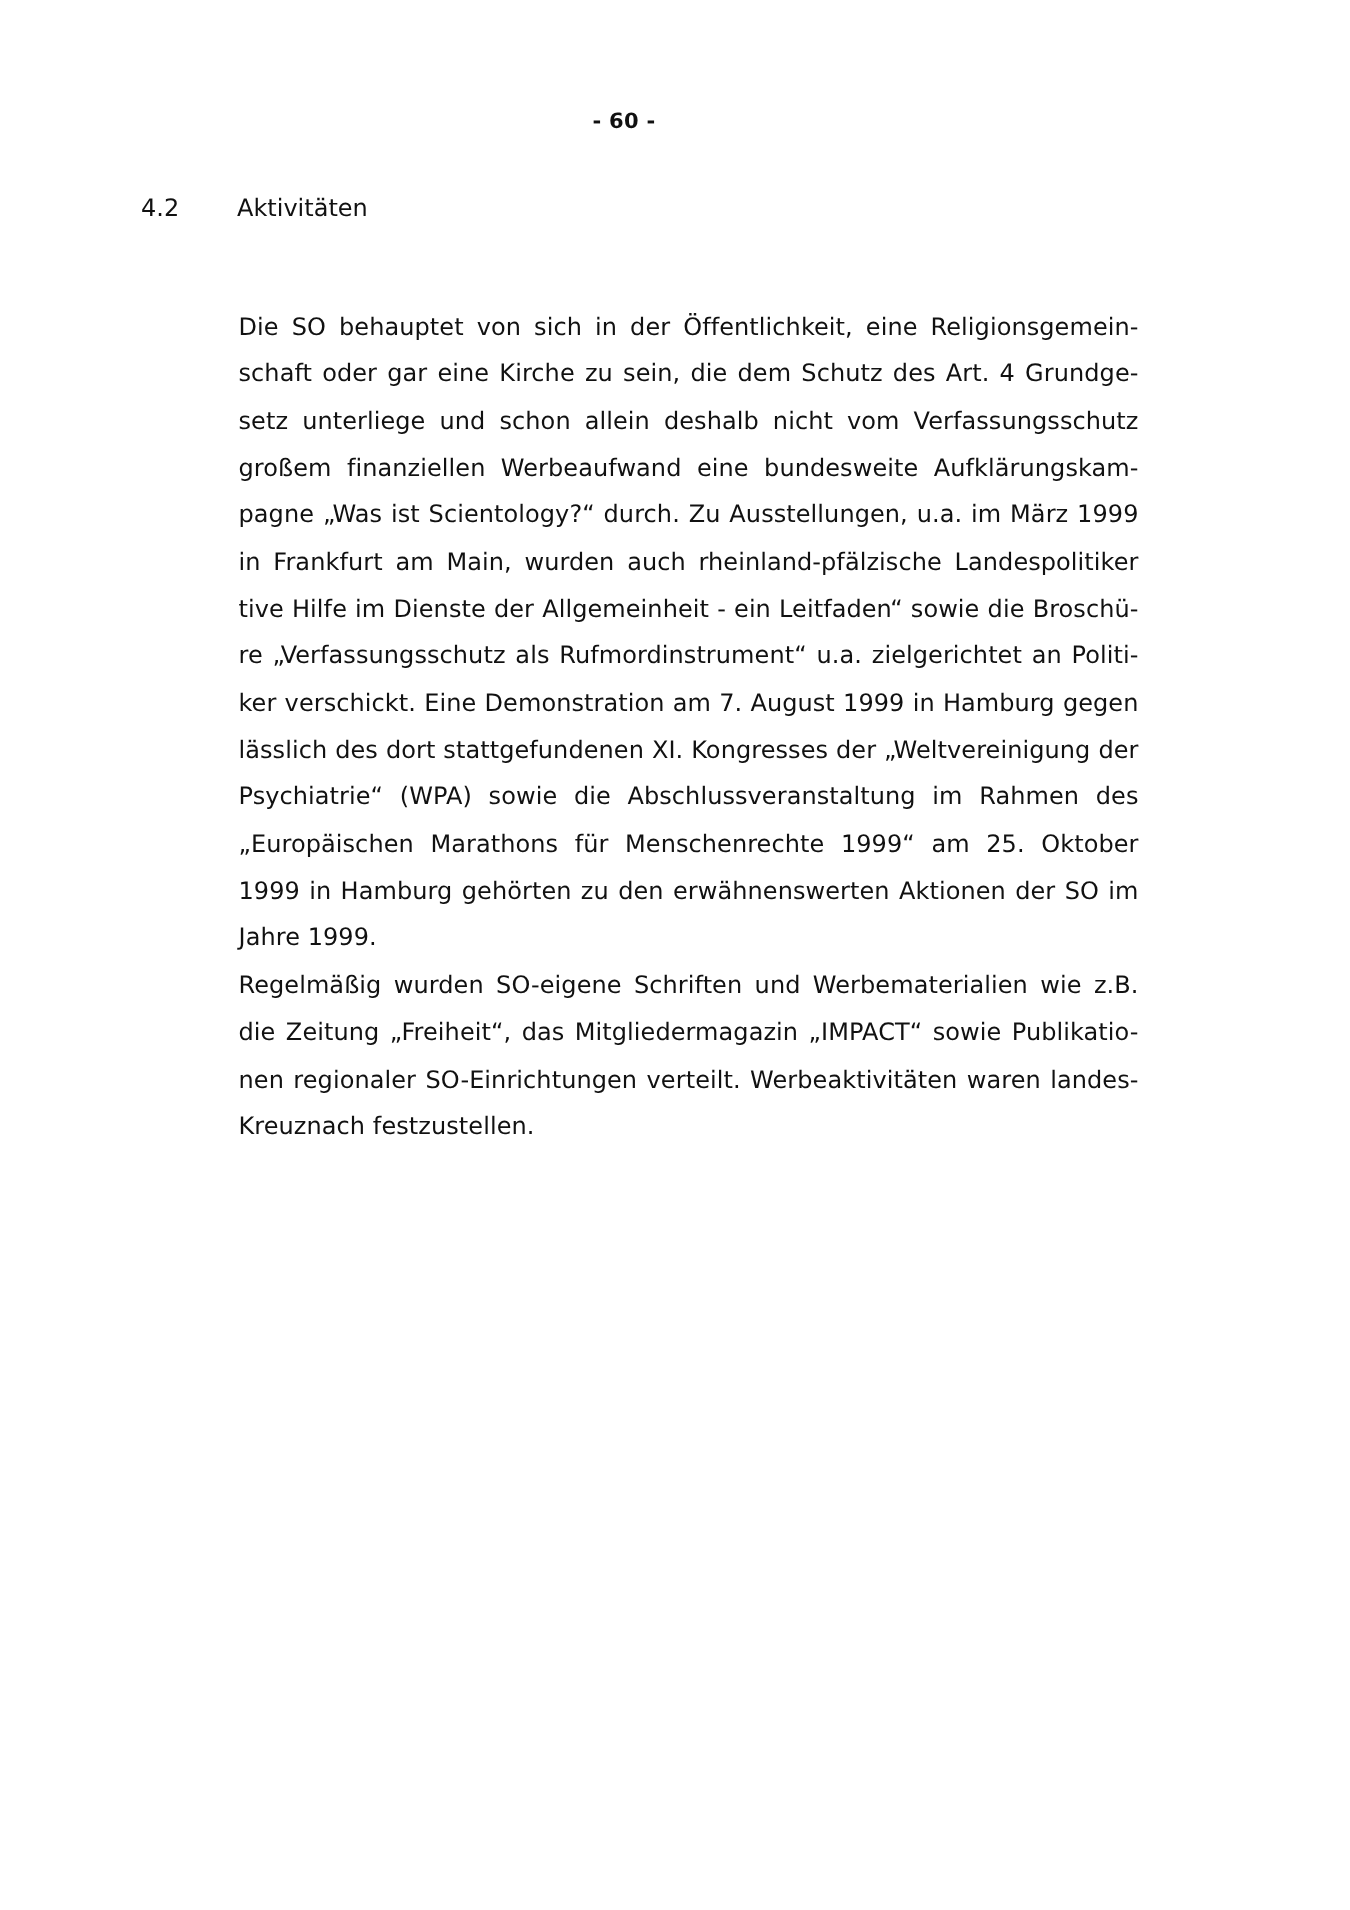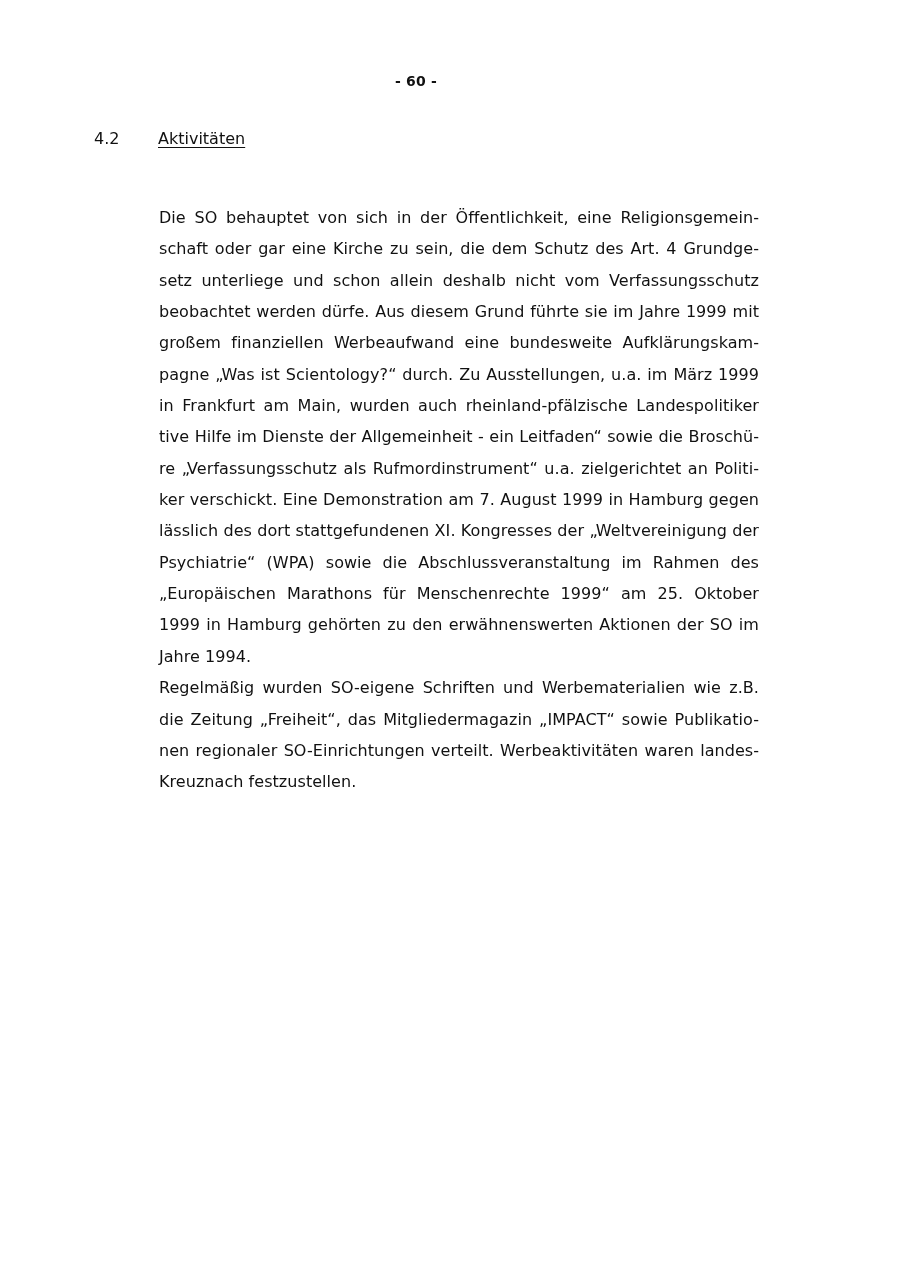--- a/index.html
+++ b/index.html
@@ -31,21 +31,20 @@
       top: 128px;
       left: 94px;
       font-size: 16px;
       line-height: 22px;
     }
     .section-number {
       display: inline-block;
       width: 64px;
     }
     .section-title {
-      text-decoration: underline;
       text-underline-offset: 3px;
     }
     .body-text {
       position: absolute;
       top: 175px;
       left: 159px;
       width: 600px;
       font-size: 16px;
       margin-top: 27px;
     }
@@ -70,32 +69,31 @@
 
   <div class="section-heading">
     <span class="section-number">4.2</span><span class="section-title">Aktivitäten</span>
   </div>
 
   <div class="body-text">
     <div>
       <div class="line">Die SO behauptet von sich in der Öffentlichkeit, eine Religionsgemein-</div>
       <div class="line">schaft oder gar eine Kirche zu sein, die dem Schutz des Art. 4 Grundge-</div>
       <div class="line">setz unterliege und schon allein deshalb nicht vom Verfassungsschutz</div>
-      <div class="line">beobachtet werden dürfe. Aus diesem Grund führte sie im Jahre 1999 mit</div>
       <div class="line">großem finanziellen Werbeaufwand eine bundesweite Aufklärungskam-</div>
       <div class="line">pagne „Was ist Scientology?“ durch. Zu Ausstellungen, u.a. im März 1999</div>
       <div class="line">in Frankfurt am Main, wurden auch rheinland-pfälzische Landespolitiker</div>
       <div class="line">tive Hilfe im Dienste der Allgemeinheit - ein Leitfaden“ sowie die Broschü-</div>
       <div class="line">re „Verfassungsschutz als Rufmordinstrument“ u.a. zielgerichtet an Politi-</div>
       <div class="line">ker verschickt. Eine Demonstration am 7. August 1999 in Hamburg gegen</div>
       <div class="line">lässlich des dort stattgefundenen XI. Kongresses der „Weltvereinigung der</div>
       <div class="line">Psychiatrie“ (WPA) sowie die Abschlussveranstaltung im Rahmen des</div>
       <div class="line">„Europäischen Marathons für Menschenrechte 1999“ am 25. Oktober</div>
       <div class="line">1999 in Hamburg gehörten zu den erwähnenswerten Aktionen der SO im</div>
-      <div class="line last">Jahre 1994.</div>
+      <div class="line last">Jahre 1999.</div>
     </div>
     <div>
       <div class="line">Regelmäßig wurden SO-eigene Schriften und Werbematerialien wie z.B.</div>
       <div class="line">die Zeitung „Freiheit“, das Mitgliedermagazin „IMPACT“ sowie Publikatio-</div>
       <div class="line">nen regionaler SO-Einrichtungen verteilt. Werbeaktivitäten waren landes-</div>
       <div class="line last">Kreuznach festzustellen.</div>
     </div>
   </div>
 
 </div>

